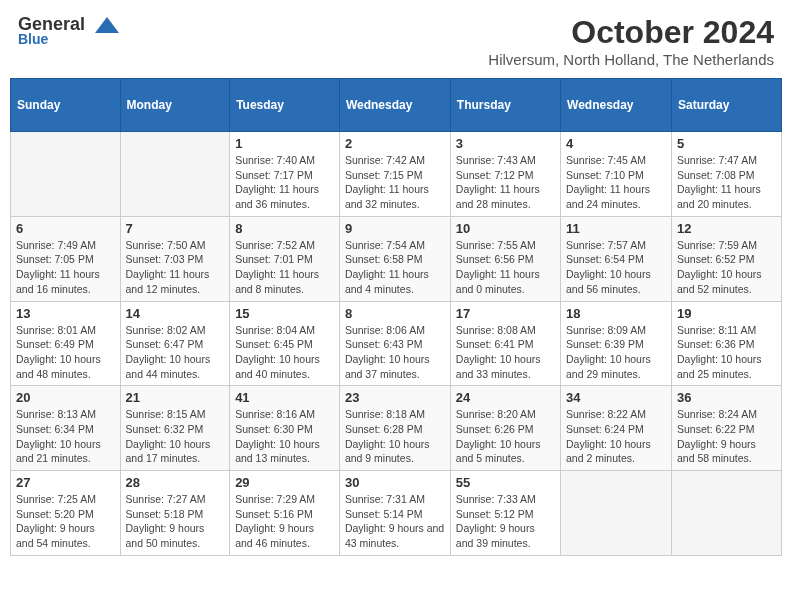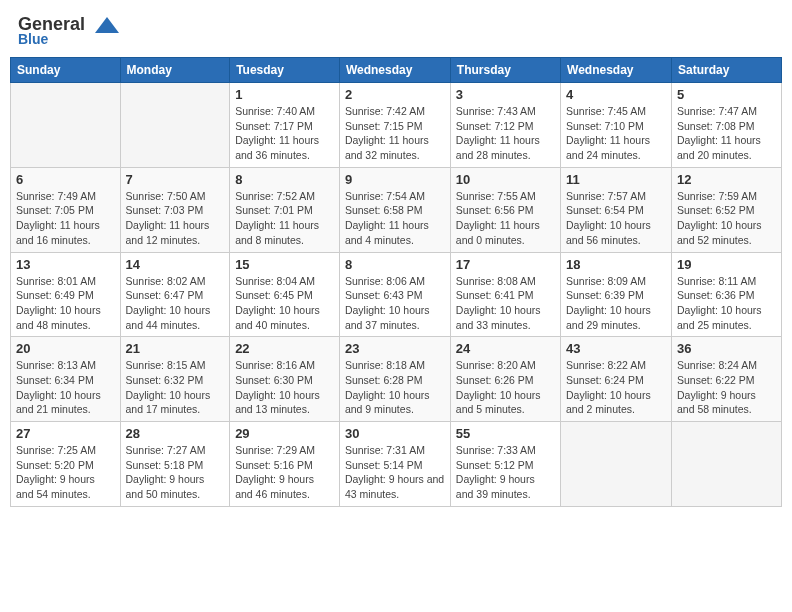--- a/index.html
+++ b/index.html
@@ -36,21 +36,21 @@
     }
     table {
       width: 100%;
       border-collapse: collapse;
       font-size: 11px;
     }
     th {
       background-color: #2a6db5;
       color: #fff;
       text-align: left;
-      padding: 5px 6px;
+      padding: 19px 6px;
       font-size: 12px;
       font-weight: bold;
       border: 1px solid #1a5a99;
     }
     td {
       border: 1px solid #ccc;
       vertical-align: top;
       padding: 4px 5px;
       height: 80px;
       width: 113px;
@@ -89,20 +89,24 @@
 <div class="header">
   <div class="logo">
     <div class="logo-text">
       <span style="font-size:18px;font-weight:bold;color:#333;">General</span>
       <svg width="28" height="20" viewBox="0 0 28 20">
         <polygon points="14,2 26,18 2,18" fill="#2a6db5"></polygon>
       </svg>
     </div>
     <span style="font-size:14px;font-weight:bold;color:#2a6db5;margin-top:-4px;">Blue</span>
   </div>
+  <div class="title-block">
+    <div class="month-title">October 2024</div>
+    <div class="location-title">Hilversum, North Holland, The Netherlands</div>
+  </div>
 </div>
 
 <table>
   <thead>
     <tr>
     <th>Sunday</th>
         <th>Monday</th>
         <th>Tuesday</th>
         <th>Wednesday</th>
         <th>Thursday</th>
@@ -198,33 +202,33 @@
       <tr>
         <td>
           <span class="day-number">20</span>
           <div class="day-info">Sunrise: 8:13 AM<br>Sunset: 6:34 PM<br>Daylight: 10 hours and 21 minutes.</div>
         </td>
         <td>
           <span class="day-number">21</span>
           <div class="day-info">Sunrise: 8:15 AM<br>Sunset: 6:32 PM<br>Daylight: 10 hours and 17 minutes.</div>
         </td>
         <td>
-          <span class="day-number">22</span>
+          <span class="day-number">41</span>
           <div class="day-info">Sunrise: 8:16 AM<br>Sunset: 6:30 PM<br>Daylight: 10 hours and 13 minutes.</div>
         </td>
         <td>
           <span class="day-number">23</span>
           <div class="day-info">Sunrise: 8:18 AM<br>Sunset: 6:28 PM<br>Daylight: 10 hours and 9 minutes.</div>
         </td>
         <td>
           <span class="day-number">24</span>
           <div class="day-info">Sunrise: 8:20 AM<br>Sunset: 6:26 PM<br>Daylight: 10 hours and 5 minutes.</div>
         </td>
         <td>
-          <span class="day-number">43</span>
+          <span class="day-number">34</span>
           <div class="day-info">Sunrise: 8:22 AM<br>Sunset: 6:24 PM<br>Daylight: 10 hours and 2 minutes.</div>
         </td>
         <td>
           <span class="day-number">36</span>
           <div class="day-info">Sunrise: 8:24 AM<br>Sunset: 6:22 PM<br>Daylight: 9 hours and 58 minutes.</div>
         </td>
       </tr>
       <tr>
         <td>
           <span class="day-number">27</span>

